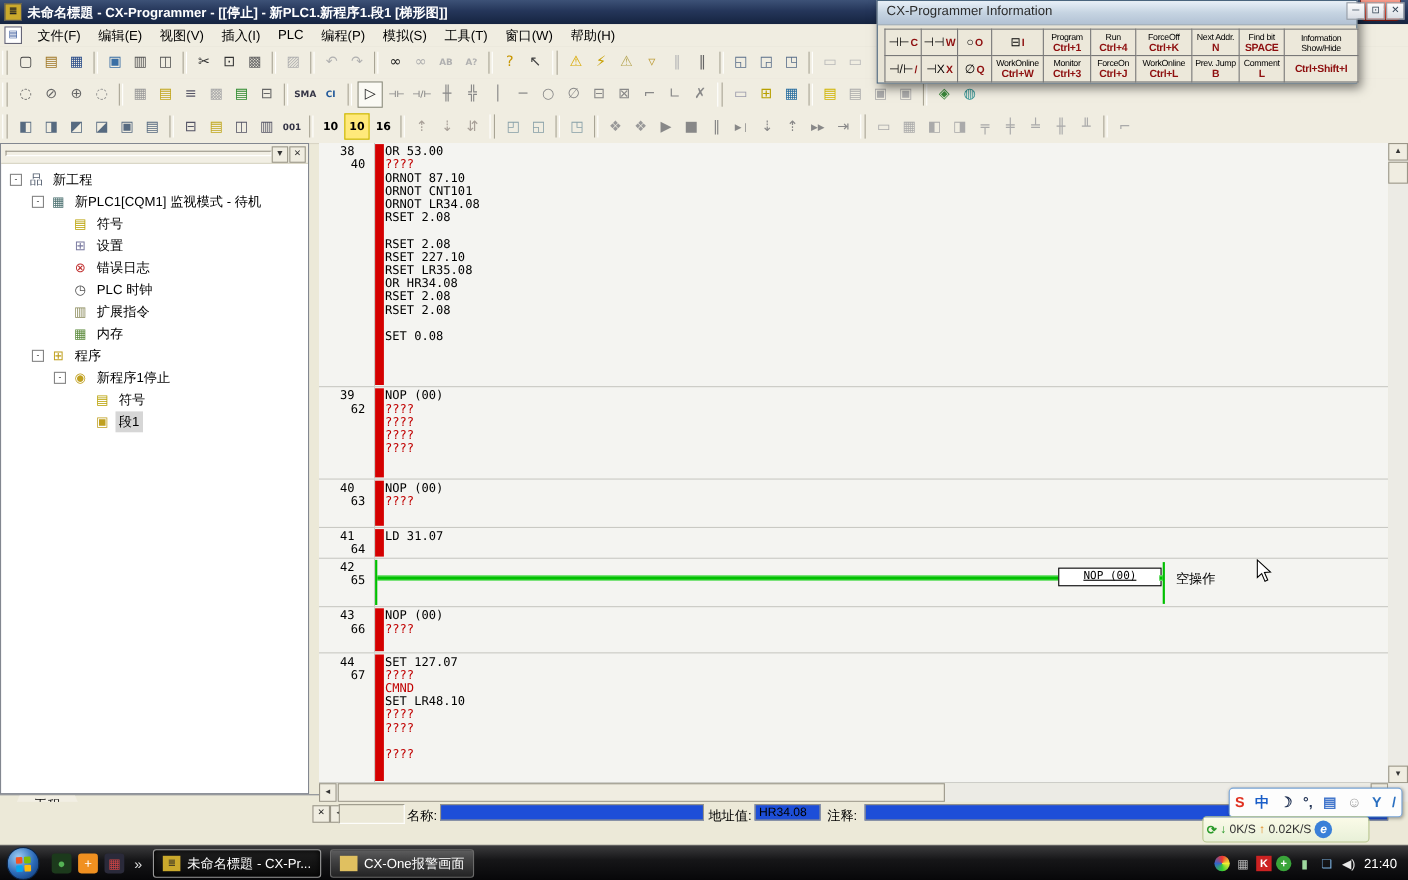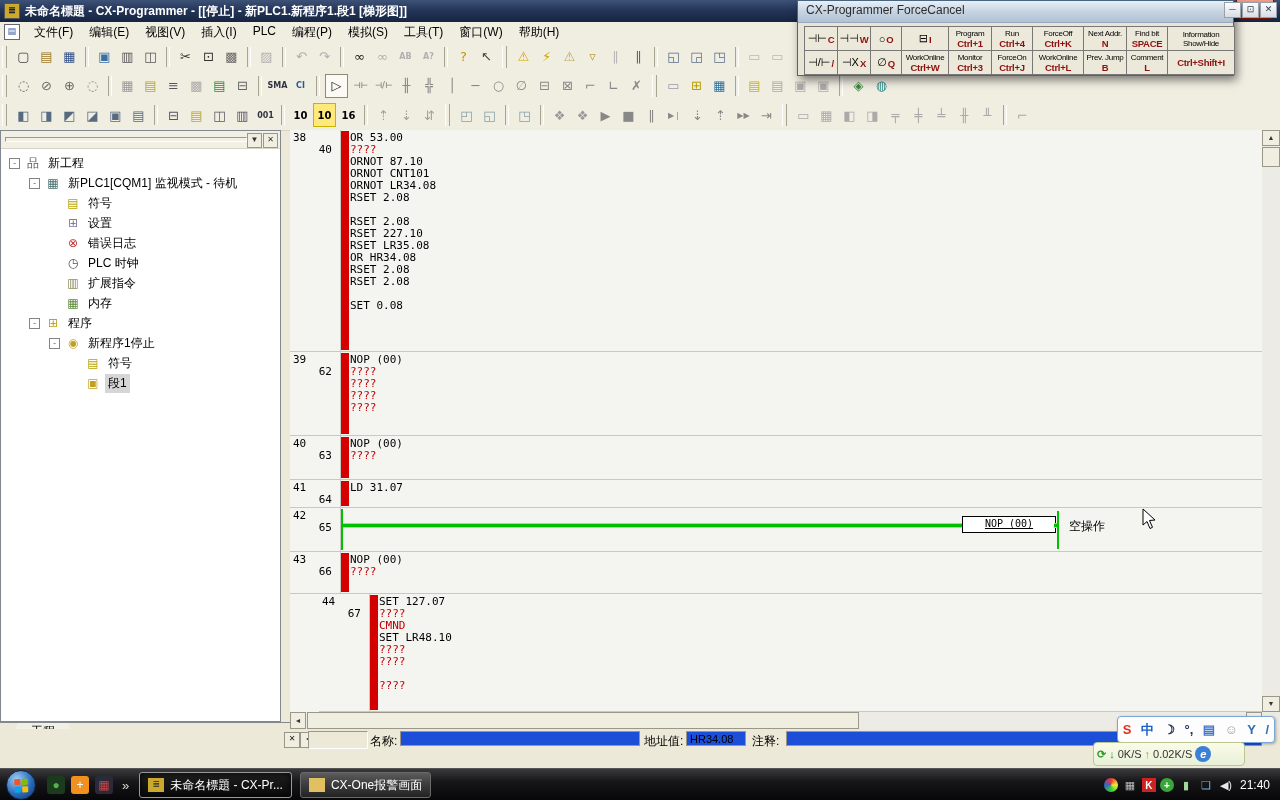--- a/index.html
+++ b/index.html
@@ -58,21 +58,21 @@
           text-align:center;margin-right:5px;flex:none;color:#333;}
   .tspacer{width:16px;flex:none;}
   .ticon{width:16px;flex:none;text-align:center;font-size:12px;margin-right:4px;font-family:"DejaVu Sans",sans-serif;}
   .tlabel{padding:1px 3px;white-space:nowrap;}
   .tlabel.sel{background:#d6d6d6;}
   
   #ladder{left:290px;top:130px;width:972px;height:582px;background:#f4f4f1;overflow:hidden;
           font-family:"DejaVu Sans Mono","Liberation Mono",monospace;font-size:11px;color:#000;}
   .rung{position:relative;border-bottom:1px solid #c9c9c4;box-sizing:border-box;}
   .numcell{position:absolute;left:0;top:0;bottom:0;width:50px;border-right:1px solid #c9c9c4;}
-  .rnum{position:absolute;left:3px;top:1px;}
+  .rnum{position:absolute;left:19px;top:1px;}
   .rstep{position:absolute;right:8px;top:13px;}
   .ebar{position:absolute;left:51px;top:1px;bottom:1px;width:8px;background:#d40000;}
   .grail-left{position:absolute;left:51px;top:1px;bottom:1px;width:2px;background:#00c000;}
   .code{position:absolute;left:60px;top:2px;}
   .code div{height:12px;line-height:12px;white-space:pre;}
   .code .err{color:#c00000;}
   .ghline{position:absolute;top:15px;height:3px;background:#00c000;border-top:1px solid #8ee88e;border-bottom:1px solid #8ee88e;}
   #nop-box{position:absolute;left:672px;top:8px;width:92px;height:15px;border:1px solid #000;background:#fff;
            text-align:center;font-size:10px;line-height:14px;text-decoration:underline;}
   #grail-right{position:absolute;left:767px;top:3px;height:38px;width:2px;background:#00c000;}
@@ -497,21 +497,21 @@
           <div class="numcell">
             <span class="rnum">43</span>
             <span class="rstep">66</span>
           </div>
           <div class="ebar"></div>
           <div class="code">
             <div>NOP (00)</div>
             <div class="err">????</div>
           </div>
         </div>
-        <div class="rung" style="height: 118px; margin-left: 29px;">
+        <div class="rung" style="height: 118px;">
           <div class="numcell">
             <span class="rnum">44</span>
             <span class="rstep">67</span>
           </div>
           <div class="ebar"></div>
           <div class="code">
             <div>SET 127.07</div>
             <div class="err">????</div>
             <div class="err">CMND</div>
             <div>SET LR48.10</div>
@@ -590,21 +590,21 @@
         <div class="tricon" style="color: rgb(255, 255, 255); background: rgb(204, 34, 34); font-size: 10px; font-weight: bold; width: 14px; height: 14px;">K</div>
         <div class="tricon" style="color: rgb(255, 255, 255); background: rgb(58, 165, 58); font-size: 10px; font-weight: bold; width: 14px; height: 14px; border-radius: 50%;">+</div>
         <div class="tricon" style="color: rgb(158, 216, 158);">▮</div>
         <div class="tricon" style="color: rgb(122, 176, 224);">❏</div>
         <div class="tricon" style="color: rgb(232, 232, 232);">◀)</div>
       </div>
     <span id="clock">21:40</span>
   </div>
 
   <div id="infowin" class="abs">
-    <div id="infowin-title">CX-Programmer ForceCancel</div>
+    <div id="infowin-title">CX-Programmer Information</div>
     <table id="info-table">
       <tbody>
           <tr id="info-row-top">
             <td style="width: 32px;">
               <div class="symwrap">
                 <span class="ic-sym">⊣⊢</span>
                 <b class="ic-k">C</b>
               </div>
             </td>
             <td style="width: 32px;">

